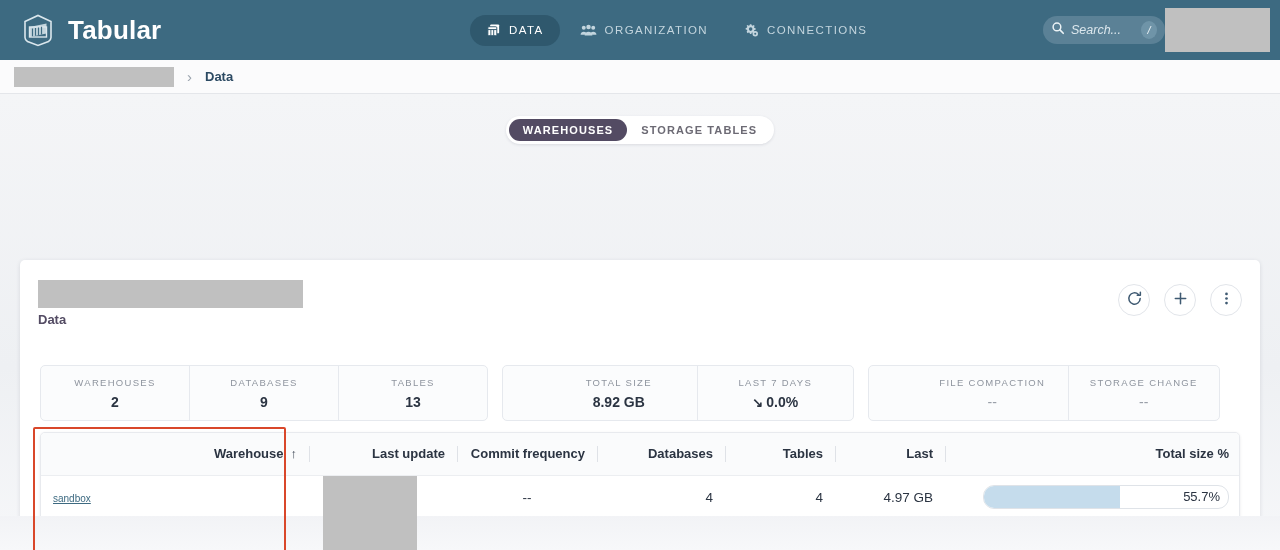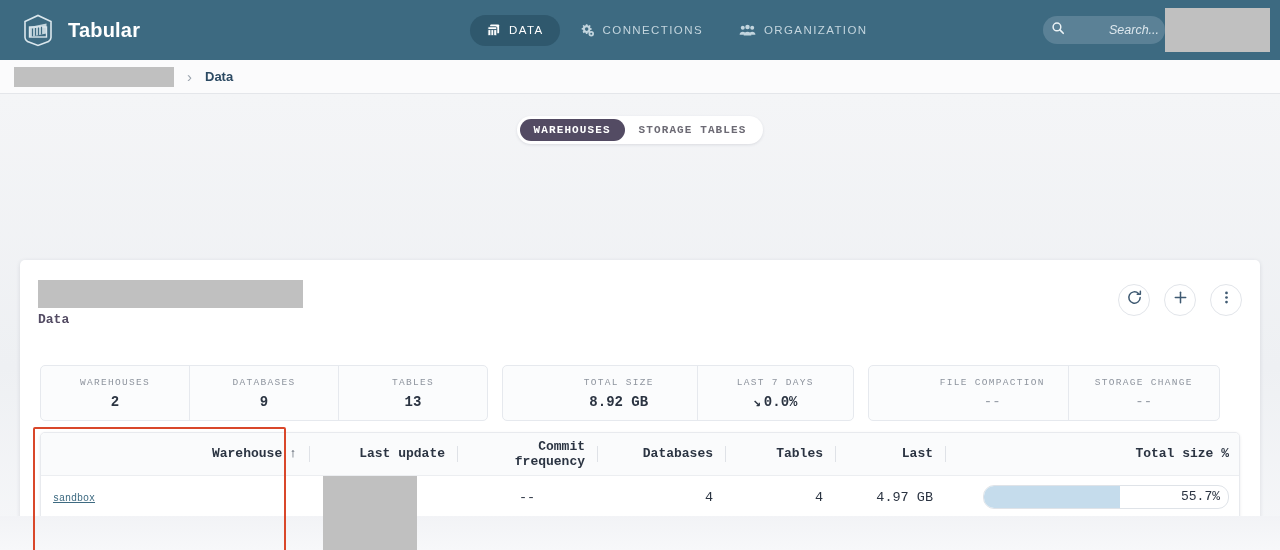--- a/index.html
+++ b/index.html
@@ -14,41 +14,41 @@
   
   .topnav {
     height: 60px; width: 1280px;
     background: #3d6a81;
     display: flex; align-items: center;
     position: relative;
   }
   .brand { display: flex; align-items: center; margin-left: 18px; }
   .brand-logo { width: 40px; height: 40px; }
   .brand-name {
-    color: #ffffff; font-size: 20px; font-weight: bold;
+    color: #ffffff; font-size: 26px; font-weight: bold;
     letter-spacing: 0.2px; margin-left: 10px;
   }
   .nav-center {
     position: absolute; left: 470px; top: 0; height: 60px;
     display: flex; align-items: center; gap: 4px;
   }
   .nav-item {
     display: flex; align-items: center; gap: 8px;
     padding: 8px 16px; border-radius: 16px;
     color: #c3d5de; font-size: 11.5px; letter-spacing: 1.4px;
     cursor: pointer; white-space: nowrap;
   }
   .nav-item.active { background: #2f586d; color: #ffffff; }
   .nav-item svg { display: block; }
 
   .search-wrap {
     position: absolute; right: 115px; top: 16px;
     width: 122px; height: 28px;
     background: #5b8196; border-radius: 14px;
-    display: flex; align-items: center; padding: 0 8px; gap: 38px;
+    display: flex; align-items: center; padding: 0 8px;
   }
   .search-input {
     border: 0; background: transparent; outline: none;
     color: #e6eef2; font-size: 12.5px; font-style: italic;
     font-family: "Liberation Sans", sans-serif;
     width: 70px; margin-left: 6px;
   }
   .search-input::placeholder { color: #dce7ed; font-style: italic; }
   .slash-key {
     width: 18px; height: 18px; border-radius: 50%;
@@ -71,21 +71,20 @@
   }
   .crumb-redact { width: 160px; height: 20px; }
   .crumb-sep { color: #9aa3ad; font-size: 15px; margin: 0 13px; }
   .crumb-text { color: #2c4a63; font-size: 13px; font-weight: bold; }
 
   
   .page {
     width: 1280px; height: 456px;
     background: linear-gradient(180deg,#f4f5f7 0%, #eef0f3 60%, #f6f7f9 100%);
     position: relative;
-    font-family: Liberation Mono, monospace;
   }
 
   .toggle-wrap {
     display: flex; justify-content: center; padding-top: 22px;
   }
   .toggle-group {
     display: flex; align-items: center;
     background: #ffffff; border-radius: 18px;
     padding: 3px; height: 28px;
     box-shadow: 0 1px 3px rgba(40,50,70,.12);
@@ -240,46 +239,46 @@
 
     <div class="nav-item active">
       <span>
         <svg width="15" height="15" viewBox="0 0 16 16">
           <rect x="4.5" y="1.5" width="9.5" height="9.5" rx="1" fill="#ffffff"></rect>
           <rect x="2" y="4" width="9.5" height="9.5" rx="1" fill="#ffffff" stroke="#2f586d"></rect>
           <path d="M2 7h9.5M5.2 7v6.5M8.2 7v6.5" stroke="#2f586d" stroke-width="1"></path>
         </svg>
       </span>
       <span>DATA</span>
-    </div>
-
-    <div class="nav-item">
-      <span>
-        <svg width="15" height="15" viewBox="0 0 16 16" fill="#c3d5de">
-          <path d="M6.3 1.2h1.6l.25 1.3 1.1.46 1.05-.8 1.14 1.14-.8 1.05.46 1.1 1.3.25v1.6l-1.3.25-.46 1.1.8 1.05-1.14 1.14-1.05-.8-1.1.46-.25 1.3H6.3l-.25-1.3-1.1-.46-1.05.8L2.76 9.4l.8-1.05-.46-1.1-1.3-.25v-1.6l1.3-.25.46-1.1-.8-1.05L3.9 2.16l1.05.8 1.1-.46z"></path>
-          <circle cx="7.1" cy="6.5" r="1.9" fill="#3d6a81"></circle>
-          <circle cx="12" cy="11.5" r="2.9"></circle>
-          <circle cx="12" cy="11.5" r="1.1" fill="#3d6a81"></circle>
-        </svg>
-      </span>
-      <span>CONNECTIONS</span>
     </div>
 
     <div class="nav-item">
       <span>
         <svg width="17" height="15" viewBox="0 0 18 14" fill="#c3d5de">
           <circle cx="4" cy="4.2" r="2.1"></circle>
             <circle cx="9" cy="3.4" r="2.4"></circle>
             <circle cx="14" cy="4.2" r="2.1"></circle>
           <path d="M.6 11.6c0-2 1.6-3.3 3.4-3.3s3.4 1.3 3.4 3.3z"></path>
           <path d="M4.9 12.2c0-2.3 1.9-3.9 4.1-3.9s4.1 1.6 4.1 3.9z"></path>
           <path d="M10.6 11.6c0-2 1.6-3.3 3.4-3.3s3.4 1.3 3.4 3.3z"></path>
         </svg>
       </span>
       <span>ORGANIZATION</span>
+    </div>
+
+    <div class="nav-item">
+      <span>
+        <svg width="15" height="15" viewBox="0 0 16 16" fill="#c3d5de">
+          <path d="M6.3 1.2h1.6l.25 1.3 1.1.46 1.05-.8 1.14 1.14-.8 1.05.46 1.1 1.3.25v1.6l-1.3.25-.46 1.1.8 1.05-1.14 1.14-1.05-.8-1.1.46-.25 1.3H6.3l-.25-1.3-1.1-.46-1.05.8L2.76 9.4l.8-1.05-.46-1.1-1.3-.25v-1.6l1.3-.25.46-1.1-.8-1.05L3.9 2.16l1.05.8 1.1-.46z"></path>
+          <circle cx="7.1" cy="6.5" r="1.9" fill="#3d6a81"></circle>
+          <circle cx="12" cy="11.5" r="2.9"></circle>
+          <circle cx="12" cy="11.5" r="1.1" fill="#3d6a81"></circle>
+        </svg>
+      </span>
+      <span>CONNECTIONS</span>
     </div>
   </div>
 
   <div class="search-wrap">
     <span>
       <svg width="14" height="14" viewBox="0 0 16 16">
         <circle cx="6.8" cy="6.8" r="4.4" fill="none" stroke="#ecf3f6" stroke-width="1.7"></circle>
         <line x1="10.2" y1="10.2" x2="14" y2="14" stroke="#ecf3f6" stroke-width="1.9" stroke-linecap="round"></line>
       </svg>
     </span>

